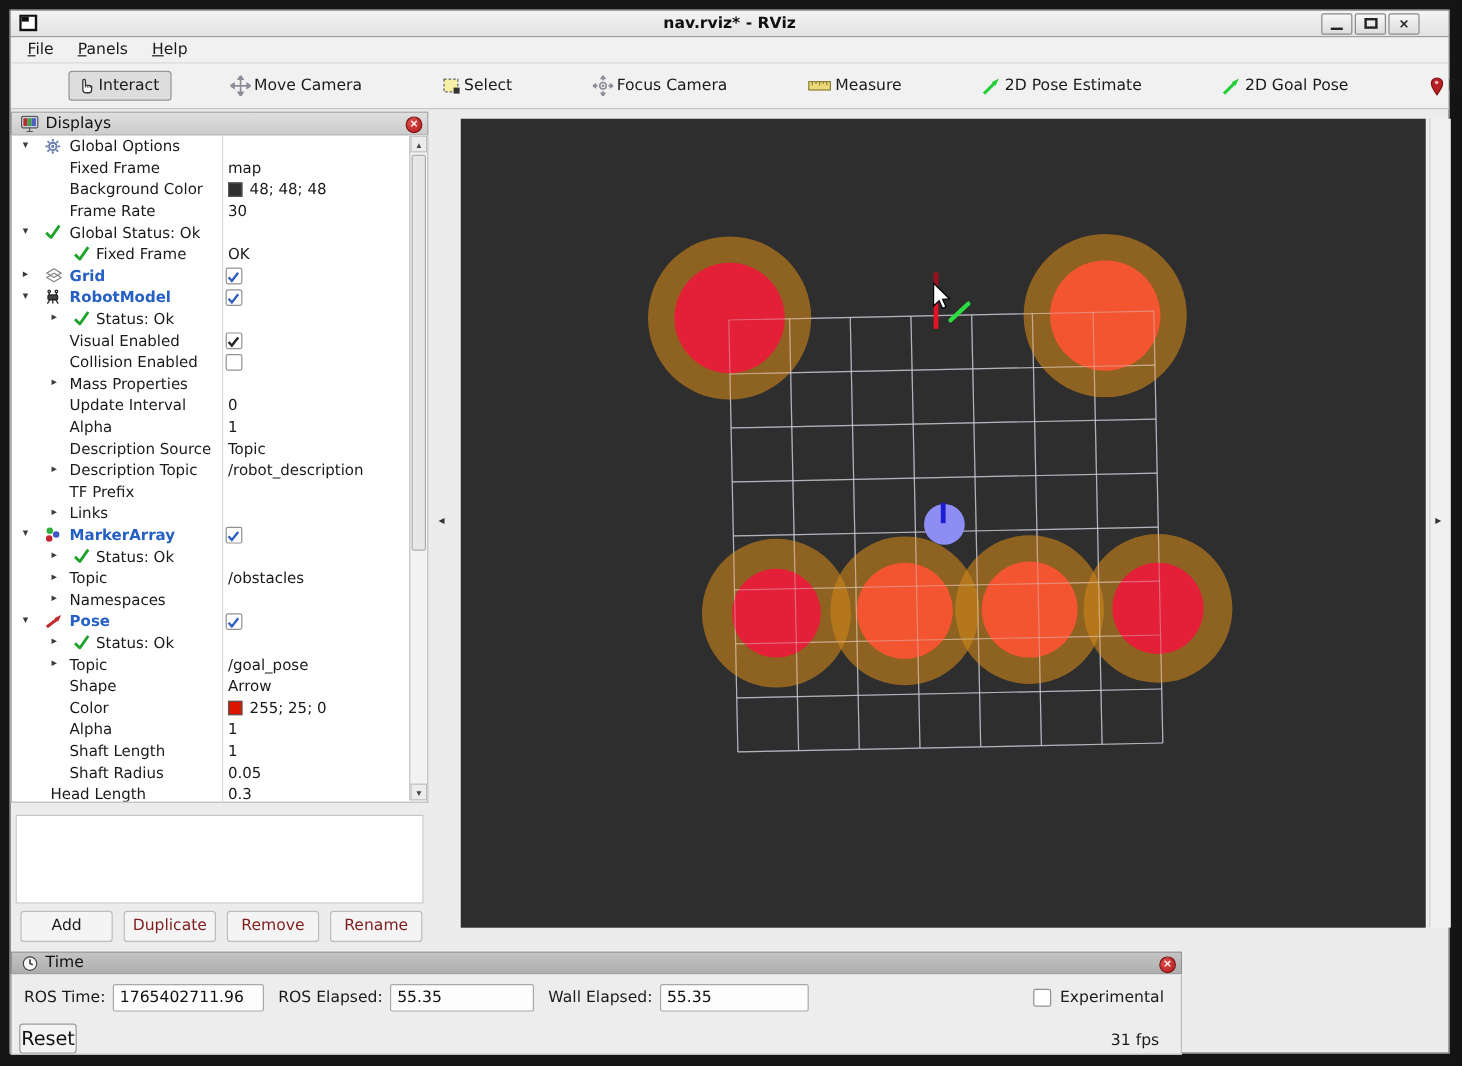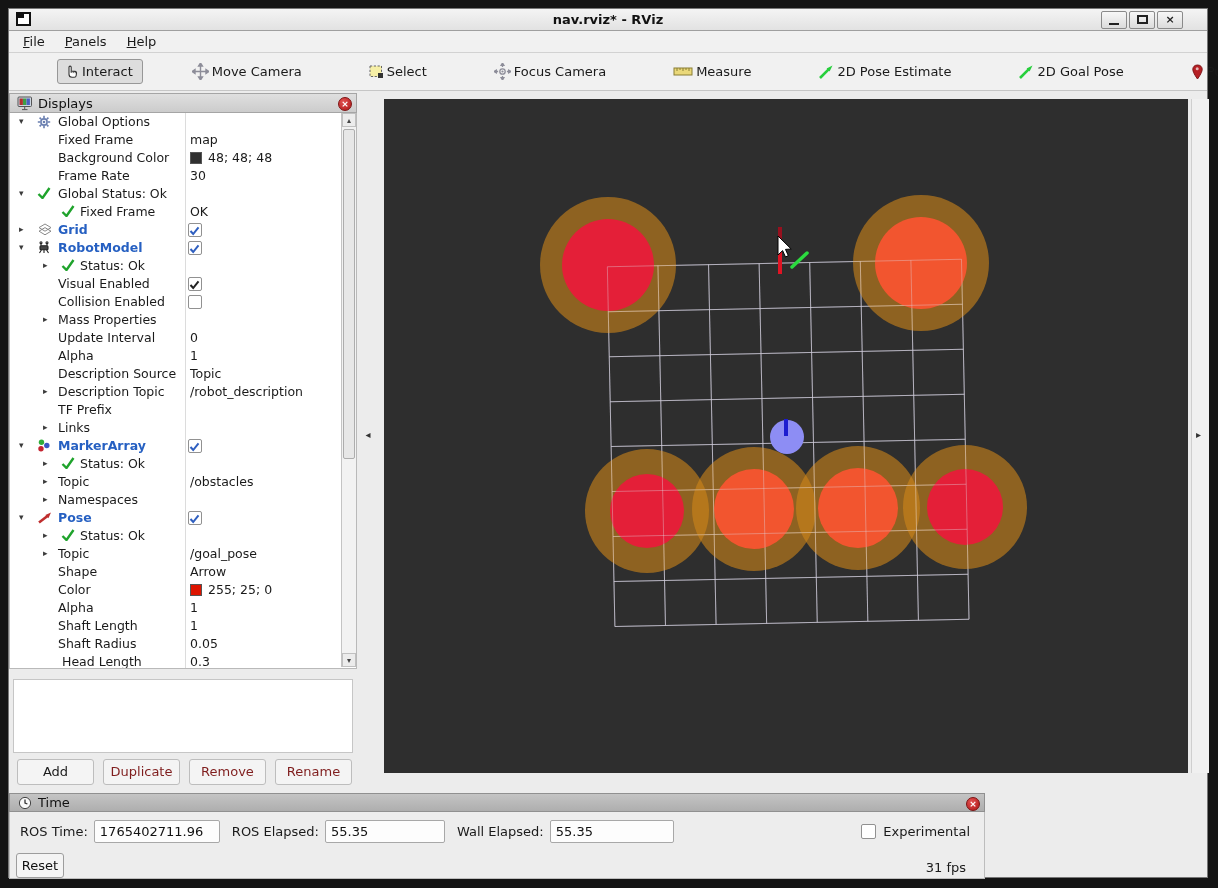--- a/index.html
+++ b/index.html
@@ -57,21 +57,21 @@
   #time-panel { position:absolute; left:0; top:702px; width:976px; height:86px; }
   #time-header { position:relative; height:19px; background:linear-gradient(#c4c4c4,#aeaeae); border:1px solid #909090; display:flex; align-items:center; gap:6px; padding-left:8px; font-size:13px; color:#111; }
   #time-body { position:relative; height:67px; background:#ededed; border:1px solid #bdbdbd; border-top:none; }
   #time-fields { display:flex; gap:12px; padding-left:10px; padding-top:8px; }
   .tfield { display:flex; align-items:center; gap:6px; font-size:13px; color:#1a1a1a; white-space:nowrap; }
   .tfield input { height:23px; border:1px solid #a8a8a8; border-radius:2px; background:#fdfdfd; font-family:"DejaVu Sans",sans-serif; font-size:13px; padding-left:5px; color:#111; }
   .tfield:nth-child(1) input { width:126px; } .tfield:nth-child(2) input { width:120px; }
   .tfield:nth-child(3) input { width:124px; } .tfield:nth-child(4) input { width:110px; }
   #experimental { position:absolute; right:14px; top:12px; display:flex; align-items:center; gap:7px; font-size:13px; color:#1a1a1a; }
   #experimental .cb2 { width:15px; height:15px; background:#fff; border:1px solid #919191; border-radius:2px; }
-  #reset-btn { position:absolute; left:6px; top:41px; width:48px; height:25px; background:#f4f4f4; border:1px solid #9d9d9d; border-radius:3px; font-size:13px; color:#111; text-align:center; line-height:23px; }
+  #reset-btn { position:absolute; left:6px; top:41px; width:48px; height:25px; background:#f4f4f4; border:1px solid #9d9d9d; border-radius:3px; font-size:16px; color:#111; text-align:center; line-height:23px; }
   #fps { position:absolute; right:18px; top:48px; font-size:13px; color:#1a1a1a; }
 </style>
 </head>
 <body>
 
 <div id="window">
 
   <div id="titlebar">
     <span id="win-icon">
       <svg width="16" height="15">
@@ -415,21 +415,21 @@
             </div>
             <div class="trow">
               <span class="cell" style="left:48px">Shaft Length</span>
               <span class="cell" style="left:180px">1</span>
             </div>
             <div class="trow">
               <span class="cell" style="left:48px">Shaft Radius</span>
               <span class="cell" style="left:180px">0.05</span>
             </div>
             <div class="trow">
-              <span class="cell" style="left:52px">Head Length</span>
+              <span class="cell" style="left:32px">Head Length</span>
               <span class="cell" style="left:180px">0.3</span>
             </div>
           </div>
         <div id="tree-scroll">
           <div class="scroll-arrow" id="scroll-up">▴</div>
           <div id="scroll-thumb"></div>
           <div class="scroll-arrow" id="scroll-down">▾</div>
         </div>
       </div>
       <div id="help-box"></div>

